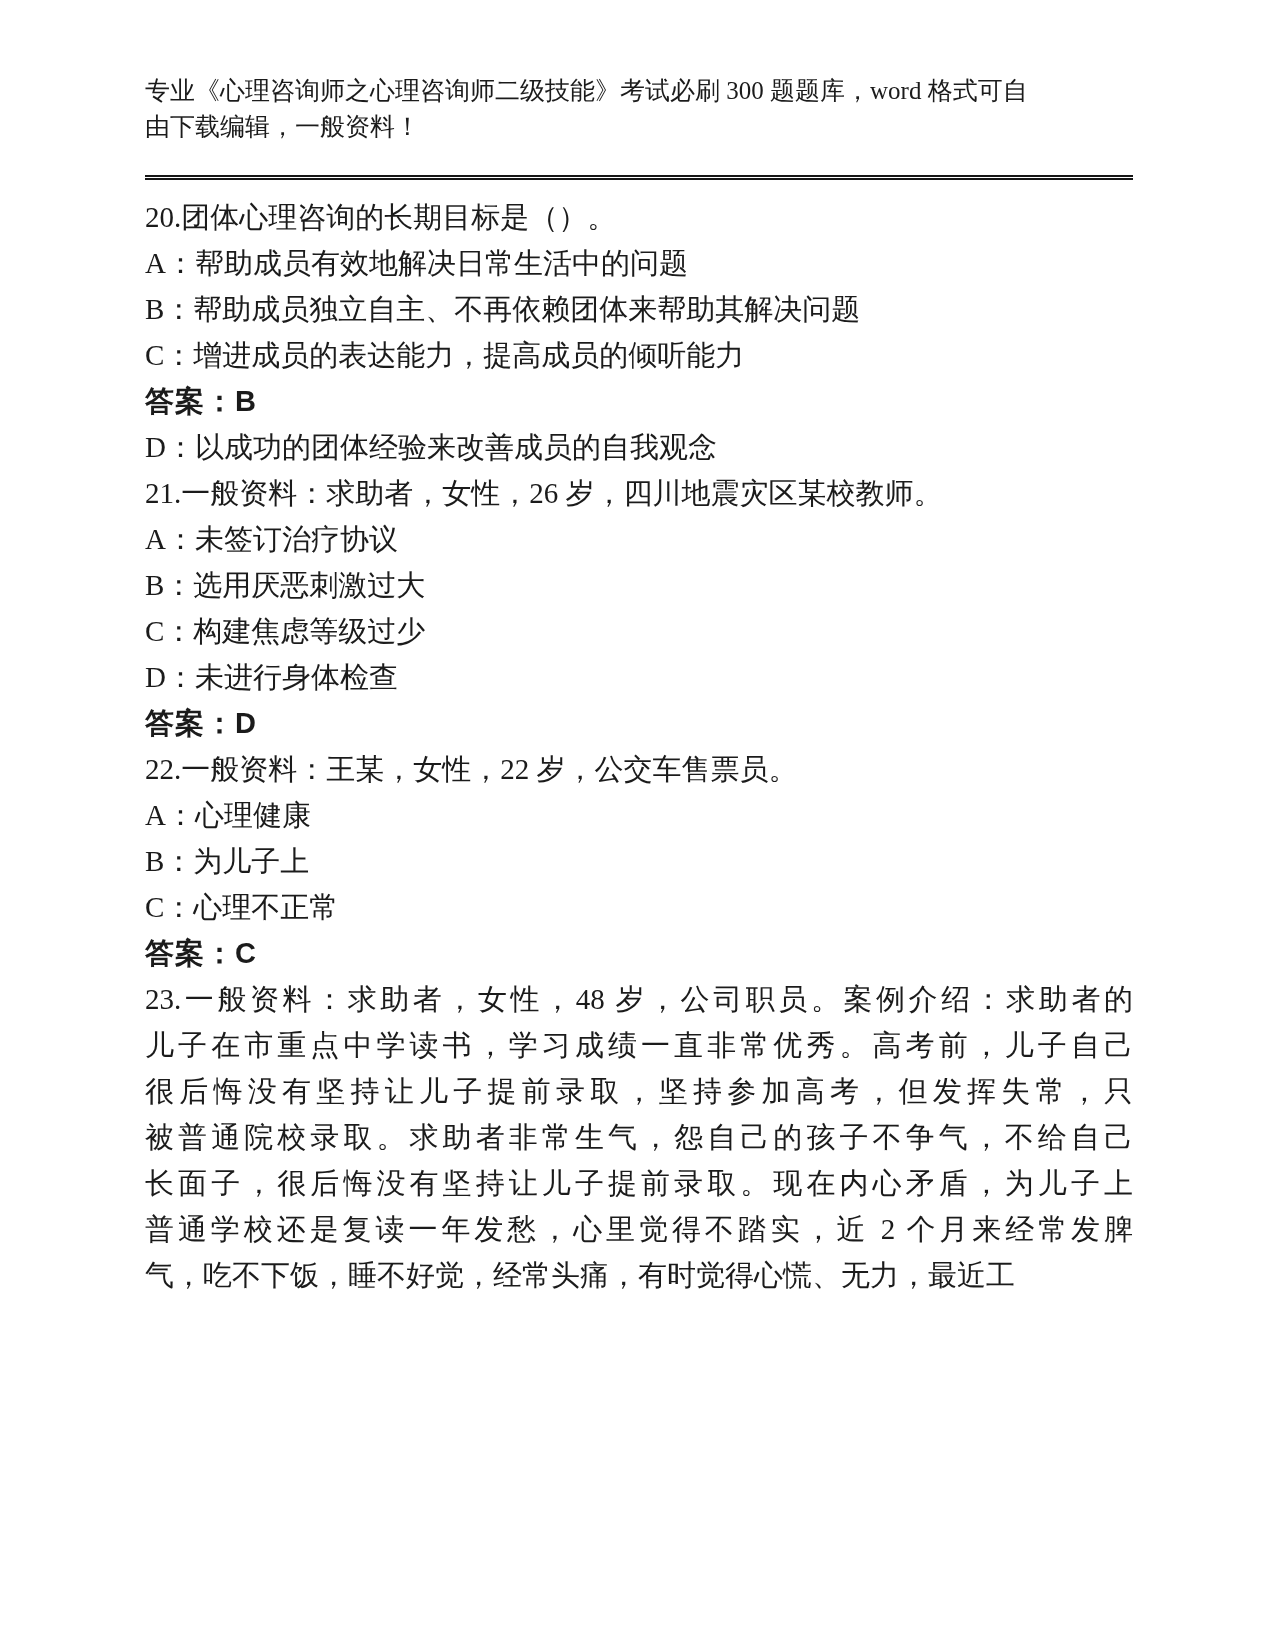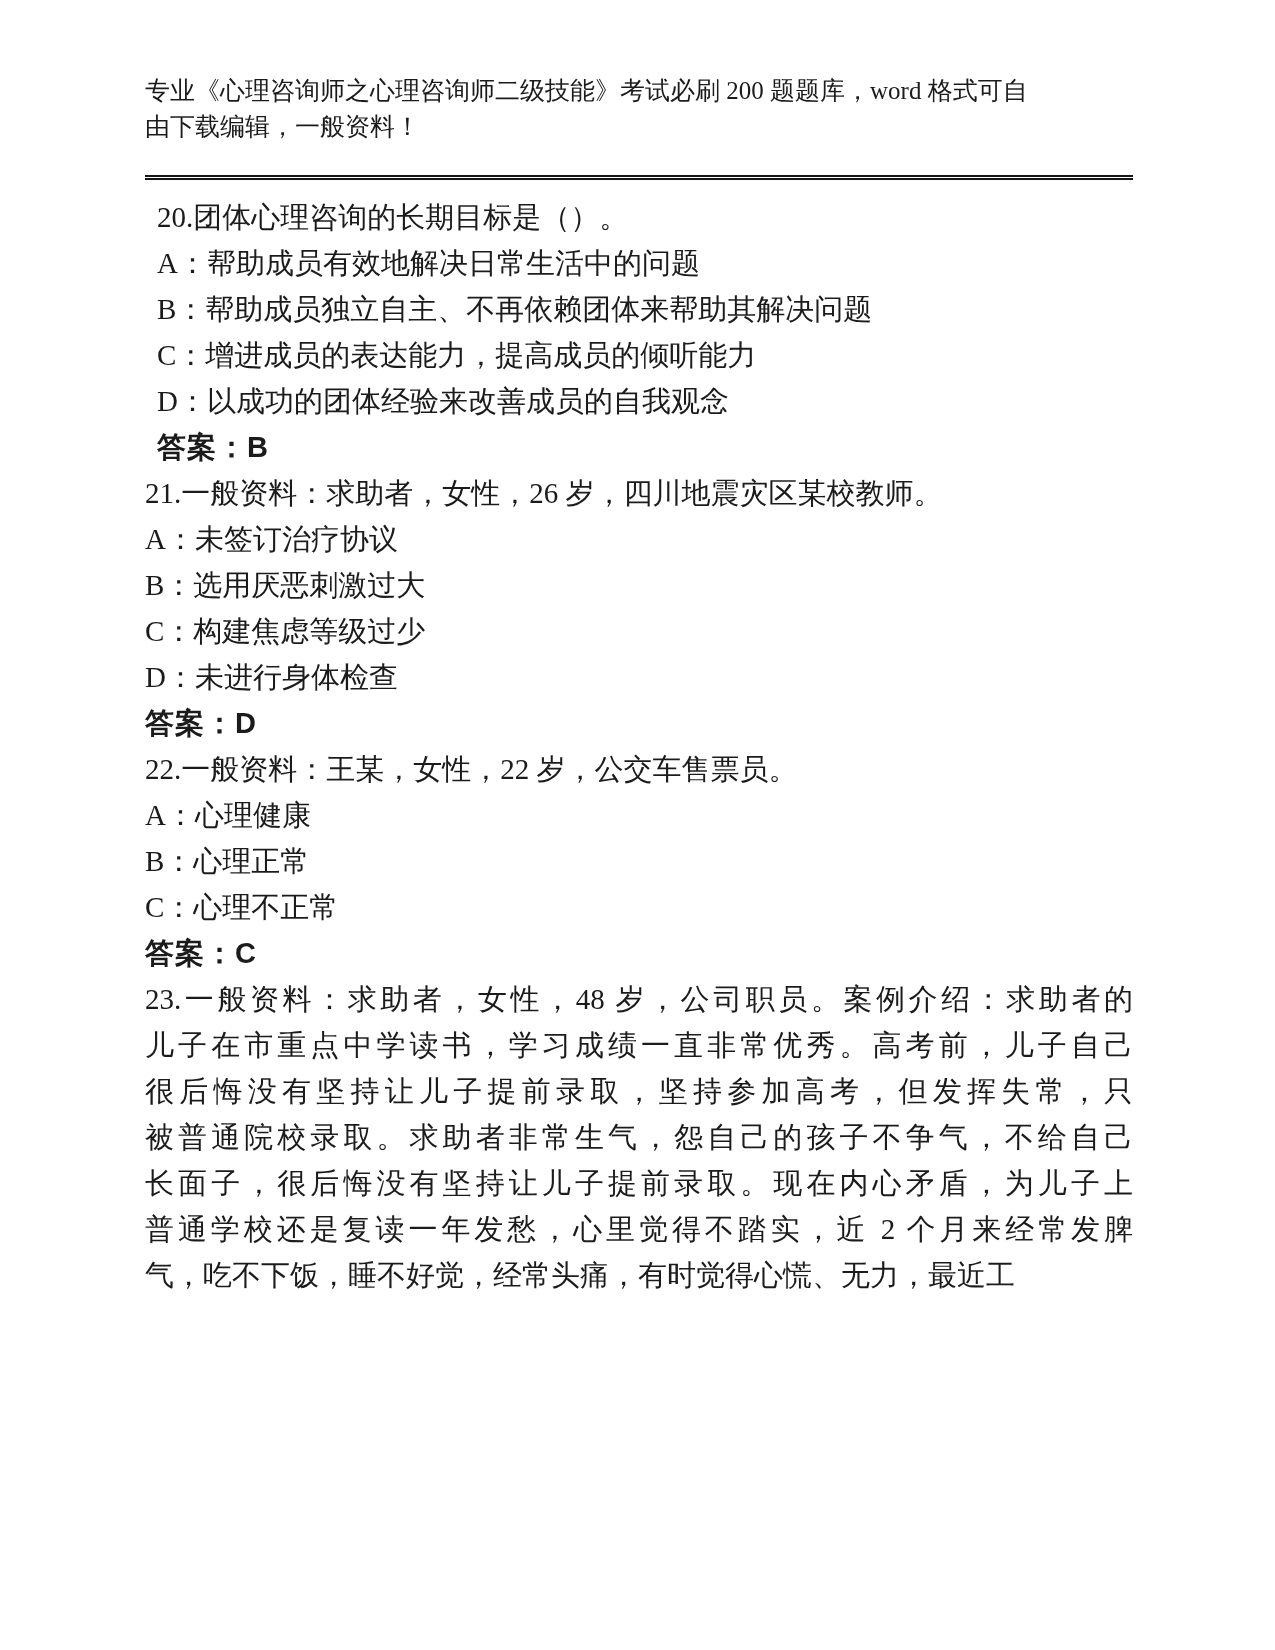--- a/index.html
+++ b/index.html
@@ -24,21 +24,21 @@
   }
 
   .double-rule {
     margin-top: 30px;
     height: 5px;
     border-top: 2px solid #161616;
     border-bottom: 2px solid #161616;
   }
 
   .qblock { }
-  .qblock.first { margin-top: 14px; margin-left: 12px; }
+  .qblock.first { margin-top: 14px; }
 
   .line {
     font-size: 29px;
     line-height: 46px;
   }
 
   .jline {
     text-align: justify;
     text-align-last: justify;
     text-justify: inter-ideograph;
@@ -49,48 +49,48 @@
     font-weight: 600;
     letter-spacing: 1px;
   }
 </style>
 </head>
 <body>
 
 <div class="page">
 
   <header class="doc-header">
-    <div class="h-line">专业《心理咨询师之心理咨询师二级技能》考试必刷 200 题题库，word 格式可自</div>
+    <div class="h-line">专业《心理咨询师之心理咨询师二级技能》考试必刷 300 题题库，word 格式可自</div>
     <div class="h-line">由下载编辑，一般资料！</div>
   </header>
 
   <div class="double-rule"></div>
 
   <section class="qblock first">
     <div class="line stem">20.团体心理咨询的长期目标是（）。</div>
     <div class="line option">A：帮助成员有效地解决日常生活中的问题</div>
     <div class="line option">B：帮助成员独立自主、不再依赖团体来帮助其解决问题</div>
     <div class="line option">C：增进成员的表达能力，提高成员的倾听能力</div>
+    <div class="line answer"><span>答案：</span><span>B</span></div>
     <div class="line option">D：以成功的团体经验来改善成员的自我观念</div>
-    <div class="line answer"><span>答案：</span><span>B</span></div>
   </section>
 
   <section class="qblock">
     <div class="line stem">21.一般资料：求助者，女性，26 岁，四川地震灾区某校教师。</div>
     <div class="line option">A：未签订治疗协议</div>
     <div class="line option">B：选用厌恶刺激过大</div>
     <div class="line option">C：构建焦虑等级过少</div>
     <div class="line option">D：未进行身体检查</div>
     <div class="line answer"><span>答案：</span><span>D</span></div>
   </section>
 
   <section class="qblock">
     <div class="line stem">22.一般资料：王某，女性，22 岁，公交车售票员。</div>
     <div class="line option">A：心理健康</div>
-    <div class="line option">B：心理正常</div>
+    <div class="line option">B：为儿子上</div>
     <div class="line option">C：心理不正常</div>
     <div class="line answer"><span>答案：</span><span>C</span></div>
   </section>
 
   <section class="qblock">
     <div class="line stem jline">23.一般资料：求助者，女性，48 岁，公司职员。案例介绍：求助者的</div>
     <div class="line stem jline">儿子在市重点中学读书，学习成绩一直非常优秀。高考前，儿子自己</div>
     <div class="line stem jline">很后悔没有坚持让儿子提前录取，坚持参加高考，但发挥失常，只</div>
     <div class="line stem jline">被普通院校录取。求助者非常生气，怨自己的孩子不争气，不给自己</div>
     <div class="line stem jline">长面子，很后悔没有坚持让儿子提前录取。现在内心矛盾，为儿子上</div>

